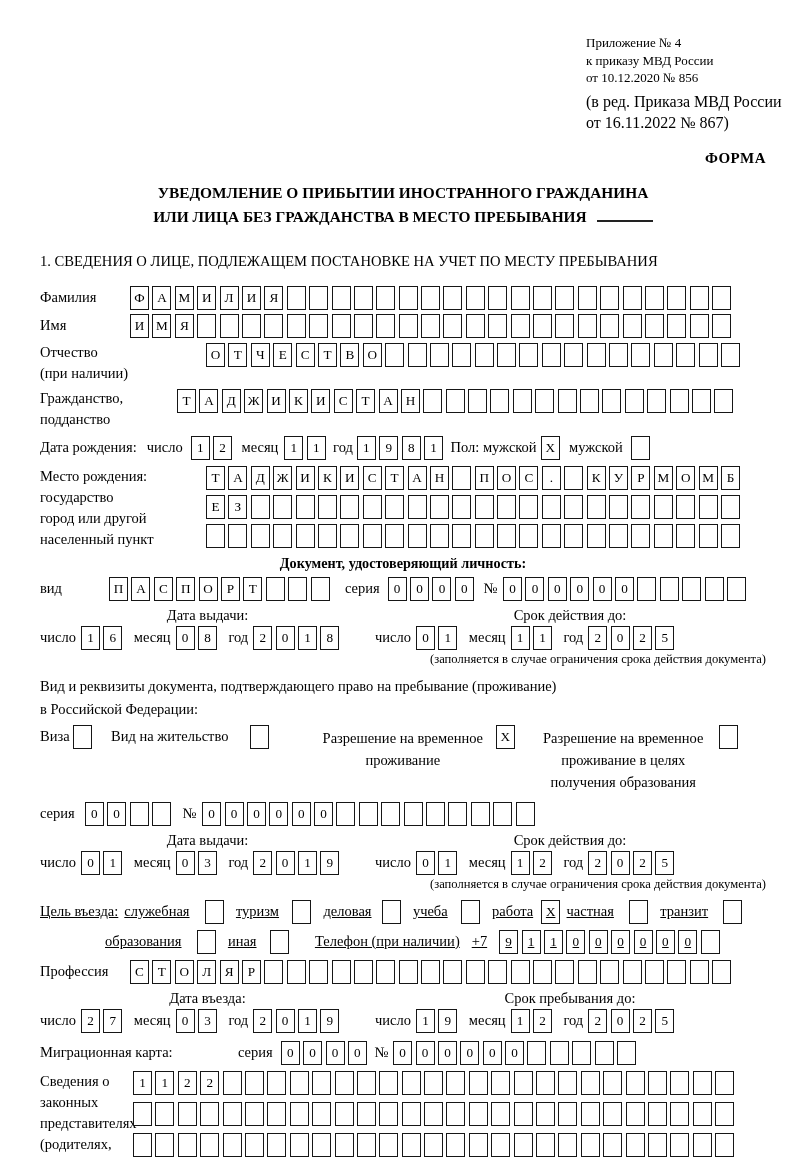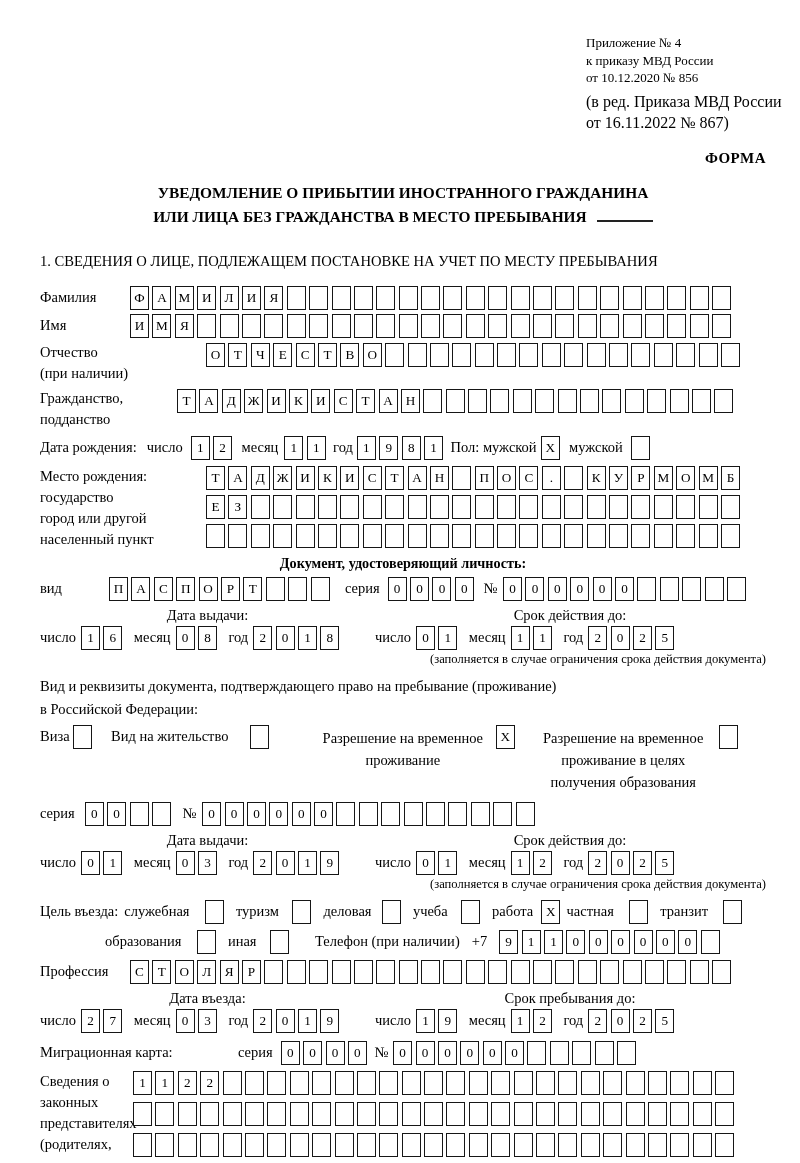--- a/index.html
+++ b/index.html
@@ -44,21 +44,21 @@
   
   .restext{font-size:14.5px;line-height:1.6;white-space:nowrap;}
   .chkrow{display:flex;align-items:flex-start;margin-top:4px;margin-bottom:8px;}
   .chk{display:flex;align-items:flex-start;}
   .chklbl{font-size:14.5px;white-space:nowrap;padding-top:3px;}
   .chkwrap{font-size:14.5px;text-align:center;line-height:1.5;white-space:normal;padding-top:3px;}
   .mw170{max-width:172px;margin-left:24px;} .mw178{max-width:178px;}
   .chk .cells{margin-left:7px;}
 
   
-  .purpose{display:flex;align-items:flex-start;margin-bottom:6px;}
+  .purpose{display:flex;align-items:flex-start;margin-bottom:6px;text-decoration:underline;}
   .purpose .chklbl{margin-right:5px;}
   .purpose .cells{margin-right:9px;}
   .indent65{padding-left:65px;}
   .phonegrp{display:flex;align-items:flex-start;margin-left:14px;}
   .phonegrp .dlabel{margin-right:12px;}
 </style>
 </head>
 <body>
 
 <div class="page">

